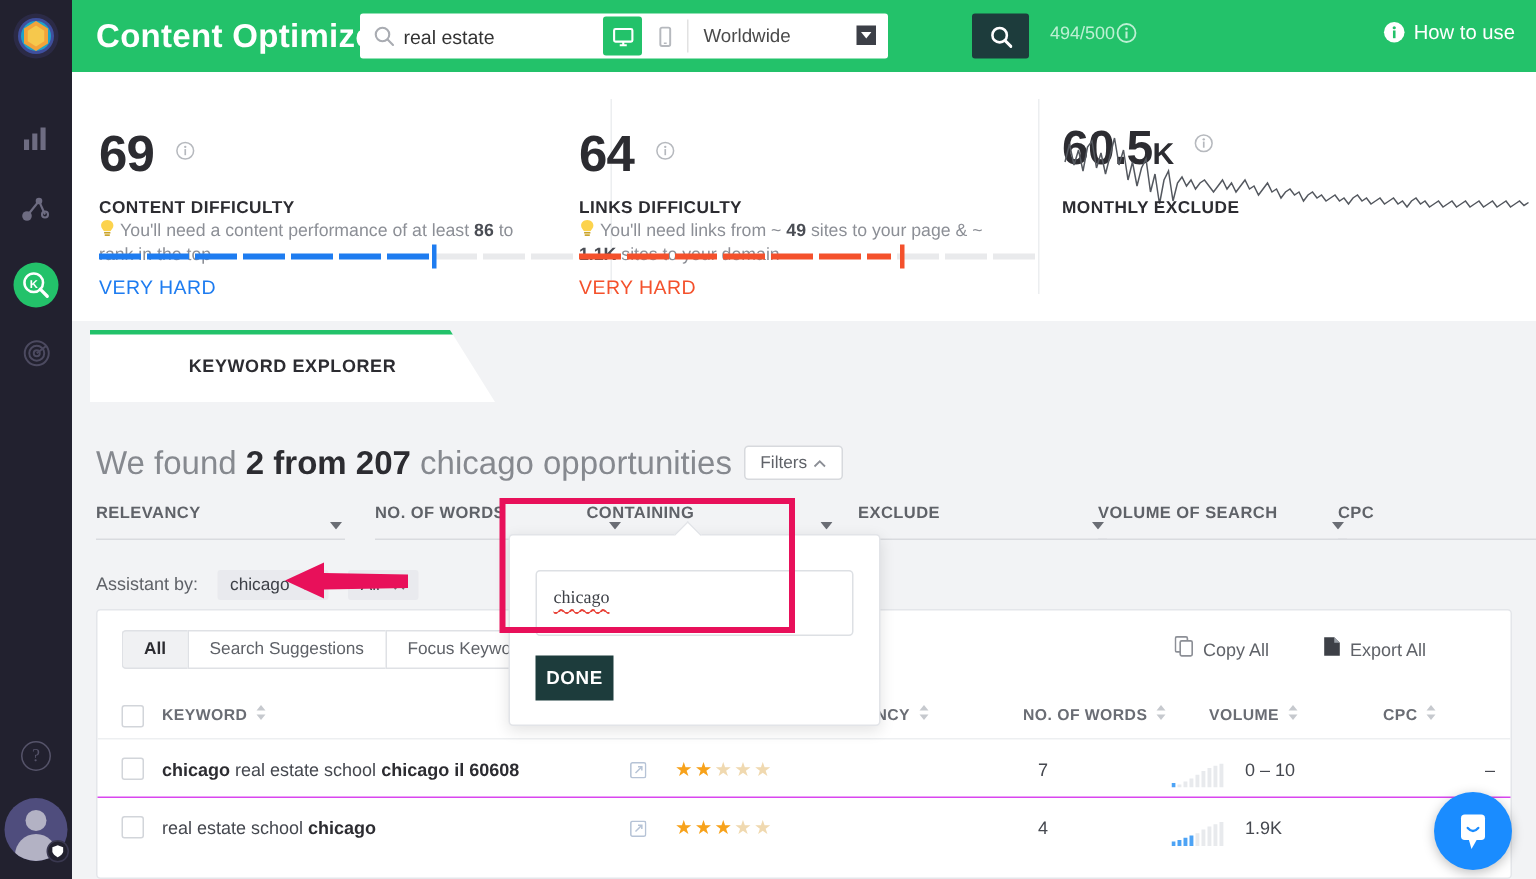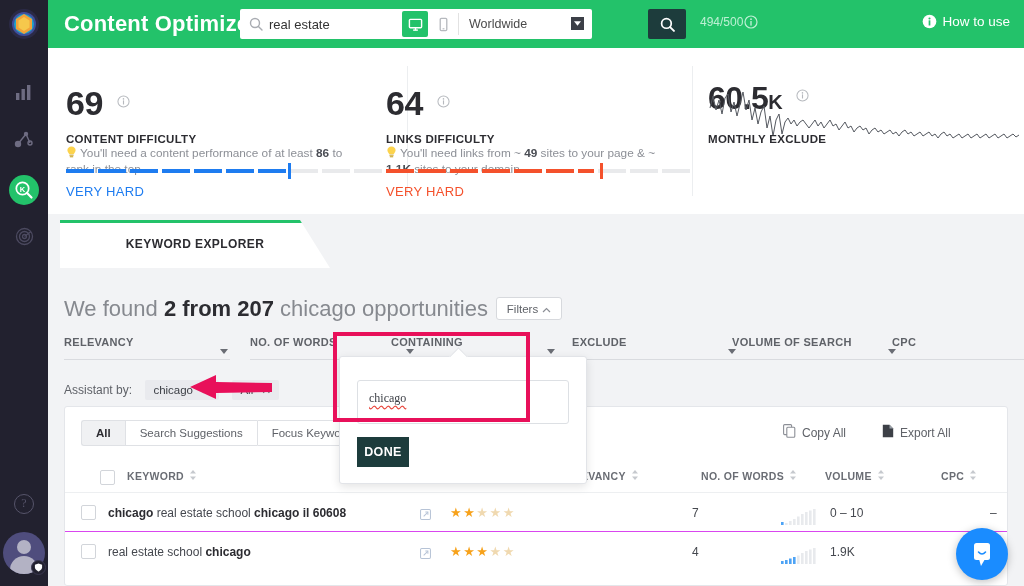--- a/index.html
+++ b/index.html
@@ -199,21 +199,21 @@
   .tcopy {
     position: absolute; top: 17px; font-size: 12px; color: #5f6268;
     display: flex; align-items: center; gap: 6px;
   }
   #thead {
     position: absolute; left: 0; top: 52px; width: 100%; height: 34px;
     border-bottom: 1px solid #edeff1;
   }
   .th {
     position: absolute; top: 11px; font-size: 10.5px; font-weight: bold;
-    color: #6a6d74; letter-spacing: .3px; display: flex; align-items: center; gap: 5px; margin-left: 19px;
+    color: #6a6d74; letter-spacing: .3px; display: flex; align-items: center; gap: 5px;
   }
   .cbox {
     width: 15px; height: 15px; border: 1.5px solid #d2d5da; border-radius: 2px;
     background: #fff;
   }
   .trow { position: absolute; left: 0; width: 100%; height: 39px; }
   .trow.sep { border-bottom: 1px solid #d946ef; }
   .kw { position: absolute; left: 43px; top: 13px; font-size: 12px; color: #45484f; }
   .kw b { color: #2c2c31; font-weight: bold; }
   .stars { position: absolute; left: 385px; top: 12px; font-size: 13px; letter-spacing: 1.5px; }

